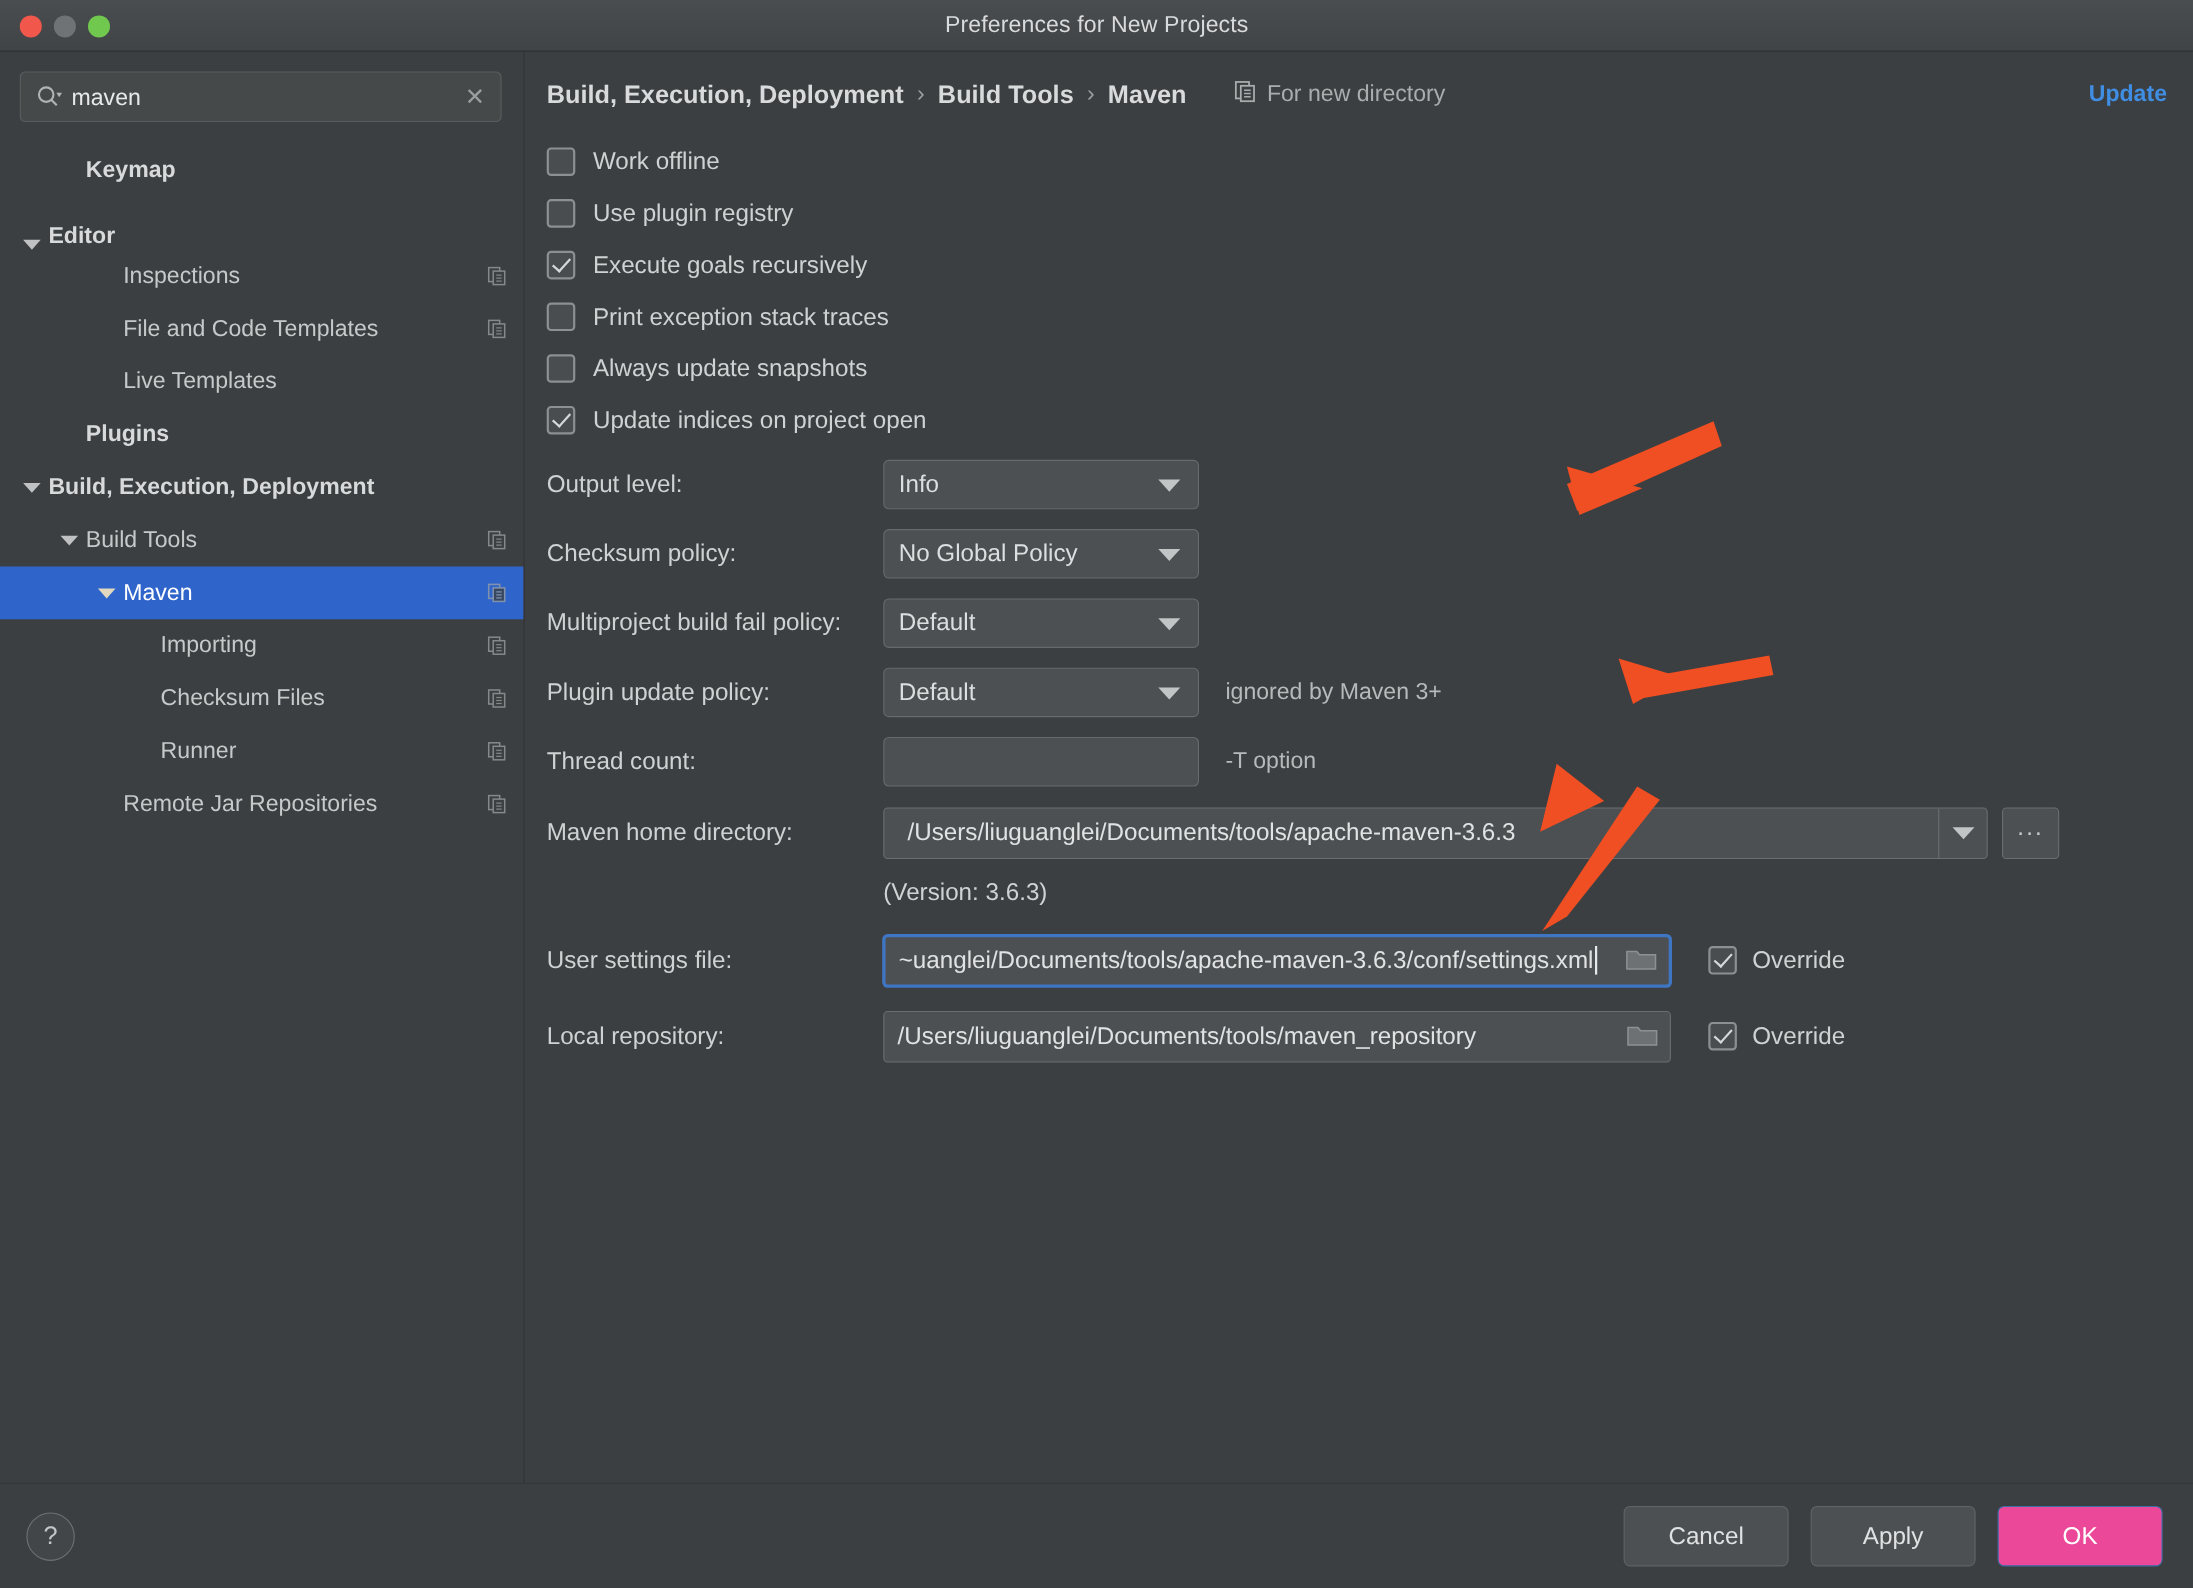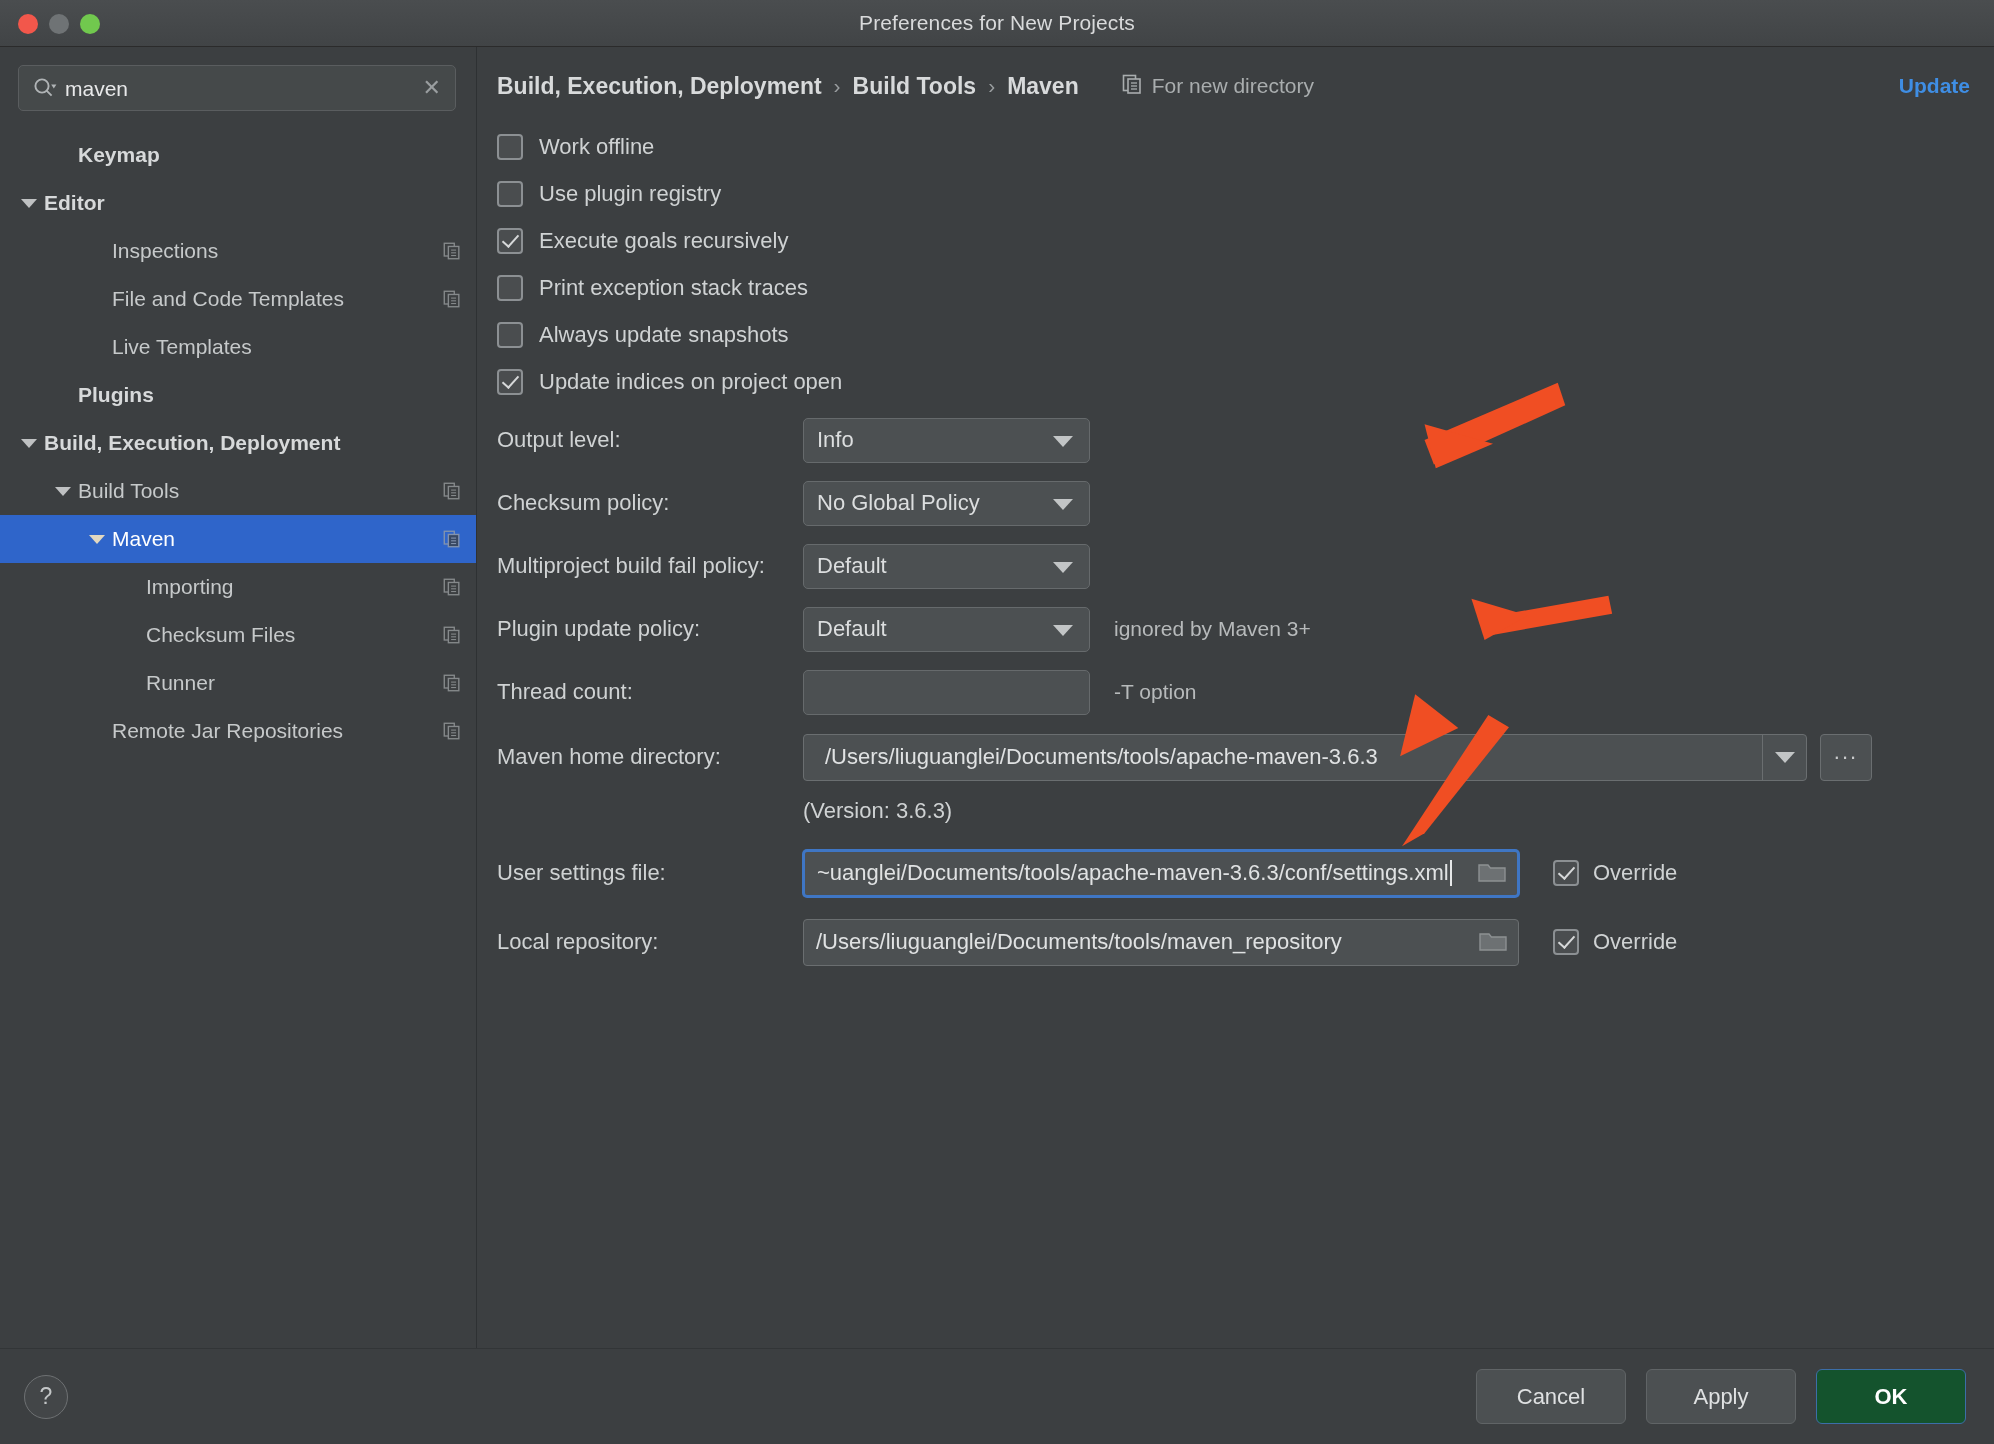--- a/index.html
+++ b/index.html
@@ -260,21 +260,21 @@
   }
   .btns { margin-left: auto; display: flex; align-items: center; gap: 20px; }
   .btn {
     min-width: 150px; height: 55px;
     border-radius: 6px;
     background: #4c5052; border: 1px solid #606466;
     color: #dfe1e2; font-size: 22px;
     display: flex; align-items: center; justify-content: center;
     padding: 0 22px;
   }
-  .btn.primary { background: #14532d; border-color: #3c6ea8; color: #ffffff; font-weight: bold; }
+  .btn.primary { background: #ec4899; border-color: #3c6ea8; color: #ffffff; }
 </style>
 </head>
 <body>
 
 <div class="window">
 
   <div class="titlebar">
     <div class="traffic">
       <span class="light red"></span>
       <span class="light yellow"></span>
@@ -299,21 +299,21 @@
           <span class="search-value">maven</span>
           <span class="search-clear">✕</span>
         </div>
       </div>
 
       <div class="tree" id="tree">
           <div class="tree-row bold" style="padding-left: 52px;">
             <span class="tw empty"></span>
             <span class="tree-label">Keymap</span>
           </div>
-          <div class="tree-row bold" style="padding-left: 18px;">
+          <div class="tree-row bold" style="padding-left: 18px; align-items: flex-end;">
             <span class="tw">
               <span class="caret"></span>
             </span>
             <span class="tree-label">Editor</span>
           </div>
           <div class="tree-row" style="padding-left: 86px;">
             <span class="tw empty"></span>
             <span class="tree-label">Inspections</span>
             <span class="copy-icon">
               <svg width="20" height="20" viewBox="0 0 22 22">

